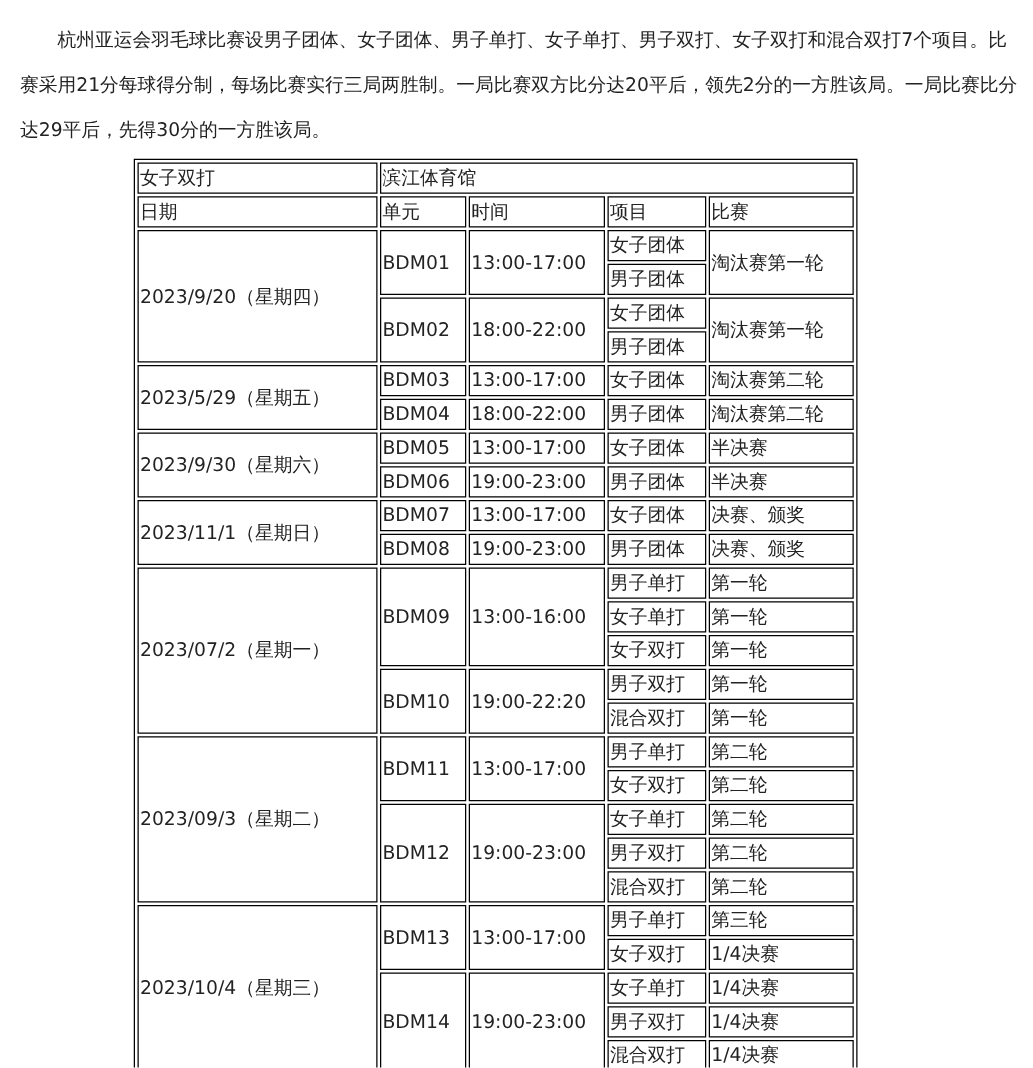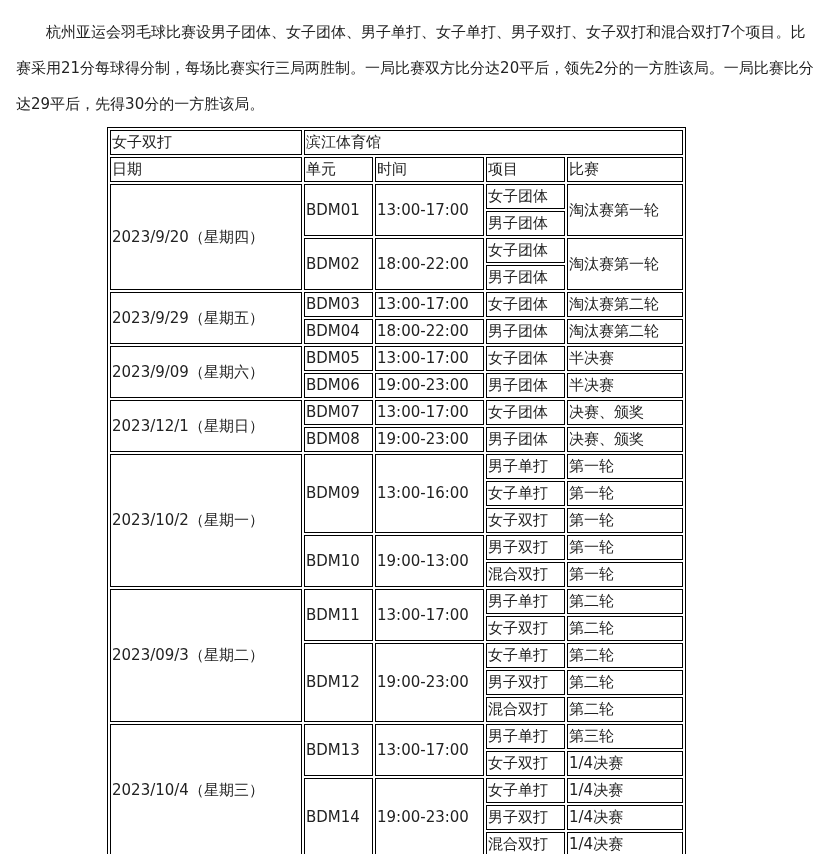--- a/index.html
+++ b/index.html
@@ -92,79 +92,79 @@
       <td rowspan="2">BDM02</td>
       <td rowspan="2">18:00-22:00</td>
       <td>女子团体</td>
       <td rowspan="2">淘汰赛第一轮</td>
     </tr>
     <tr>
       <td>男子团体</td>
     </tr>
 
     <tr>
-      <td rowspan="2">2023/9/29（星期五）</td>
+      <td rowspan="2">2023/5/29（星期五）</td>
       <td>BDM03</td>
       <td>13:00-17:00</td>
       <td>女子团体</td>
       <td>淘汰赛第二轮</td>
     </tr>
     <tr>
       <td>BDM04</td>
       <td>18:00-22:00</td>
       <td>男子团体</td>
       <td>淘汰赛第二轮</td>
     </tr>
 
     <tr>
-      <td rowspan="2">2023/9/09（星期六）</td>
+      <td rowspan="2">2023/9/30（星期六）</td>
       <td>BDM05</td>
       <td>13:00-17:00</td>
       <td>女子团体</td>
       <td>半决赛</td>
     </tr>
     <tr>
       <td>BDM06</td>
       <td>19:00-23:00</td>
       <td>男子团体</td>
       <td>半决赛</td>
     </tr>
 
     <tr>
-      <td rowspan="2">2023/12/1（星期日）</td>
+      <td rowspan="2">2023/11/1（星期日）</td>
       <td>BDM07</td>
       <td>13:00-17:00</td>
       <td>女子团体</td>
       <td>决赛、颁奖</td>
     </tr>
     <tr>
       <td>BDM08</td>
       <td>19:00-23:00</td>
       <td>男子团体</td>
       <td>决赛、颁奖</td>
     </tr>
 
     <tr>
-      <td rowspan="5">2023/10/2（星期一）</td>
+      <td rowspan="5">2023/07/2（星期一）</td>
       <td rowspan="3">BDM09</td>
       <td rowspan="3">13:00-16:00</td>
       <td>男子单打</td>
       <td>第一轮</td>
     </tr>
     <tr>
       <td>女子单打</td>
       <td>第一轮</td>
     </tr>
     <tr>
       <td>女子双打</td>
       <td>第一轮</td>
     </tr>
     <tr>
       <td rowspan="2">BDM10</td>
-      <td rowspan="2">19:00-13:00</td>
+      <td rowspan="2">19:00-22:20</td>
       <td>男子双打</td>
       <td>第一轮</td>
     </tr>
     <tr>
       <td>混合双打</td>
       <td>第一轮</td>
     </tr>
 
     <tr>
       <td rowspan="5">2023/09/3（星期二）</td>

